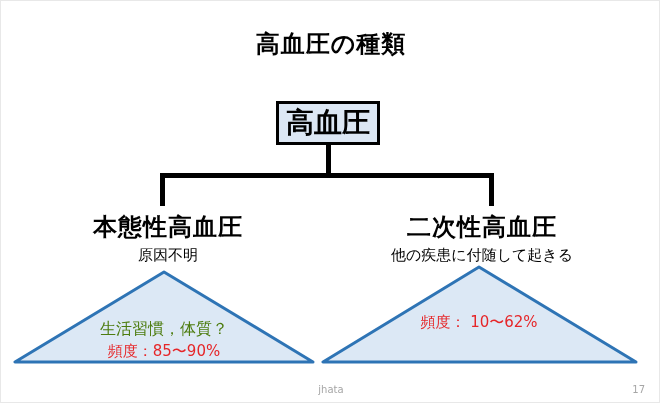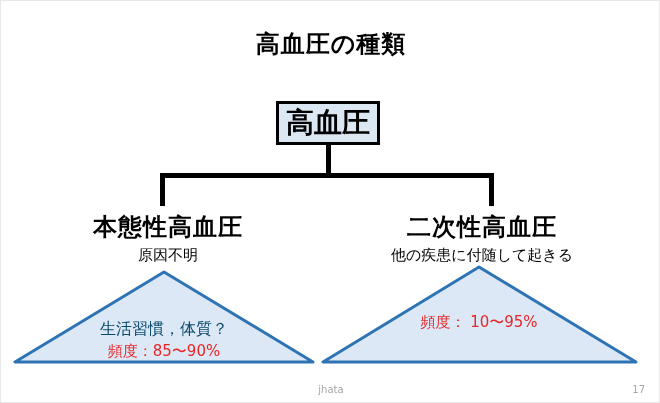--- a/index.html
+++ b/index.html
@@ -73,21 +73,21 @@
     top: 0;
     width: 660px;
     height: 403px;
   }
   .tri-text {
     position: absolute;
     text-align: center;
   }
   .tri-text.left  { left: 33px;  top: 318px; width: 260px; }
   .tri-text.right { left: 348px; top: 310px; width: 260px; }
-  .tri-text .label { font-size: 16px; color: #0c4a6e; }
+  .tri-text .label { font-size: 16px; color: #4d7c0f; }
   .tri-text .freq  { font-size: 15px; color: #e62629; margin-top: 2px; font-weight: 400; }
   .footer-author {
     position: absolute;
     left: 0;
     bottom: 7px;
     width: 660px;
     text-align: center;
     font-size: 10px;
     color: #a6a6a6;
   }
@@ -129,19 +129,19 @@
     <polygon points="163,271 14,361 312,361" stroke-width="3" stroke-linejoin="round" fill="#dce8f5" stroke="#2e74b5"></polygon>
     <polygon points="478,266 322,361 635,361" stroke-width="3" stroke-linejoin="round" fill="#dce8f5" stroke="#2e74b5"></polygon>
   </svg>
 
   <div class="tri-text left">
     <div class="label">生活習慣，体質？</div>
     <div class="freq">頻度：85〜90%</div>
   </div>
 
   <div class="tri-text right">
-    <div class="freq">頻度： 10〜95%</div>
+    <div class="freq">頻度： 10〜62%</div>
   </div>
 
   <div class="footer-author">jhata</div>
   <div class="footer-page">17</div>
 
 </div>
 
 </body></html>

